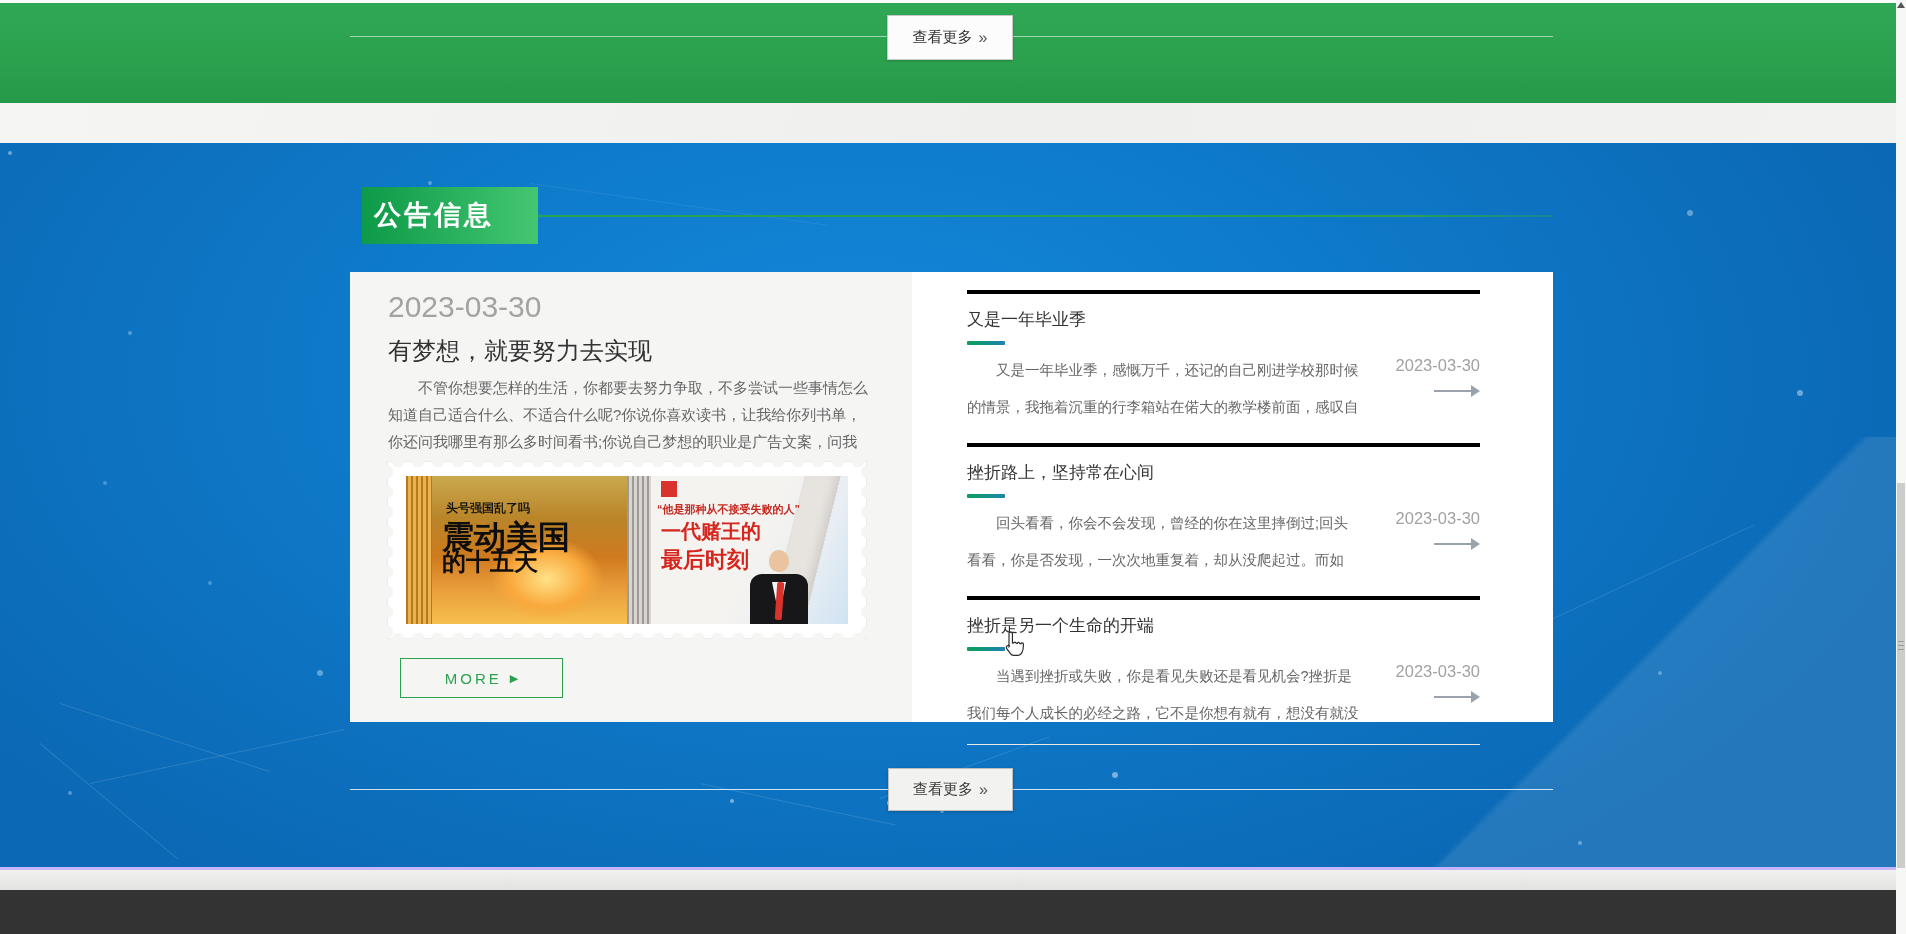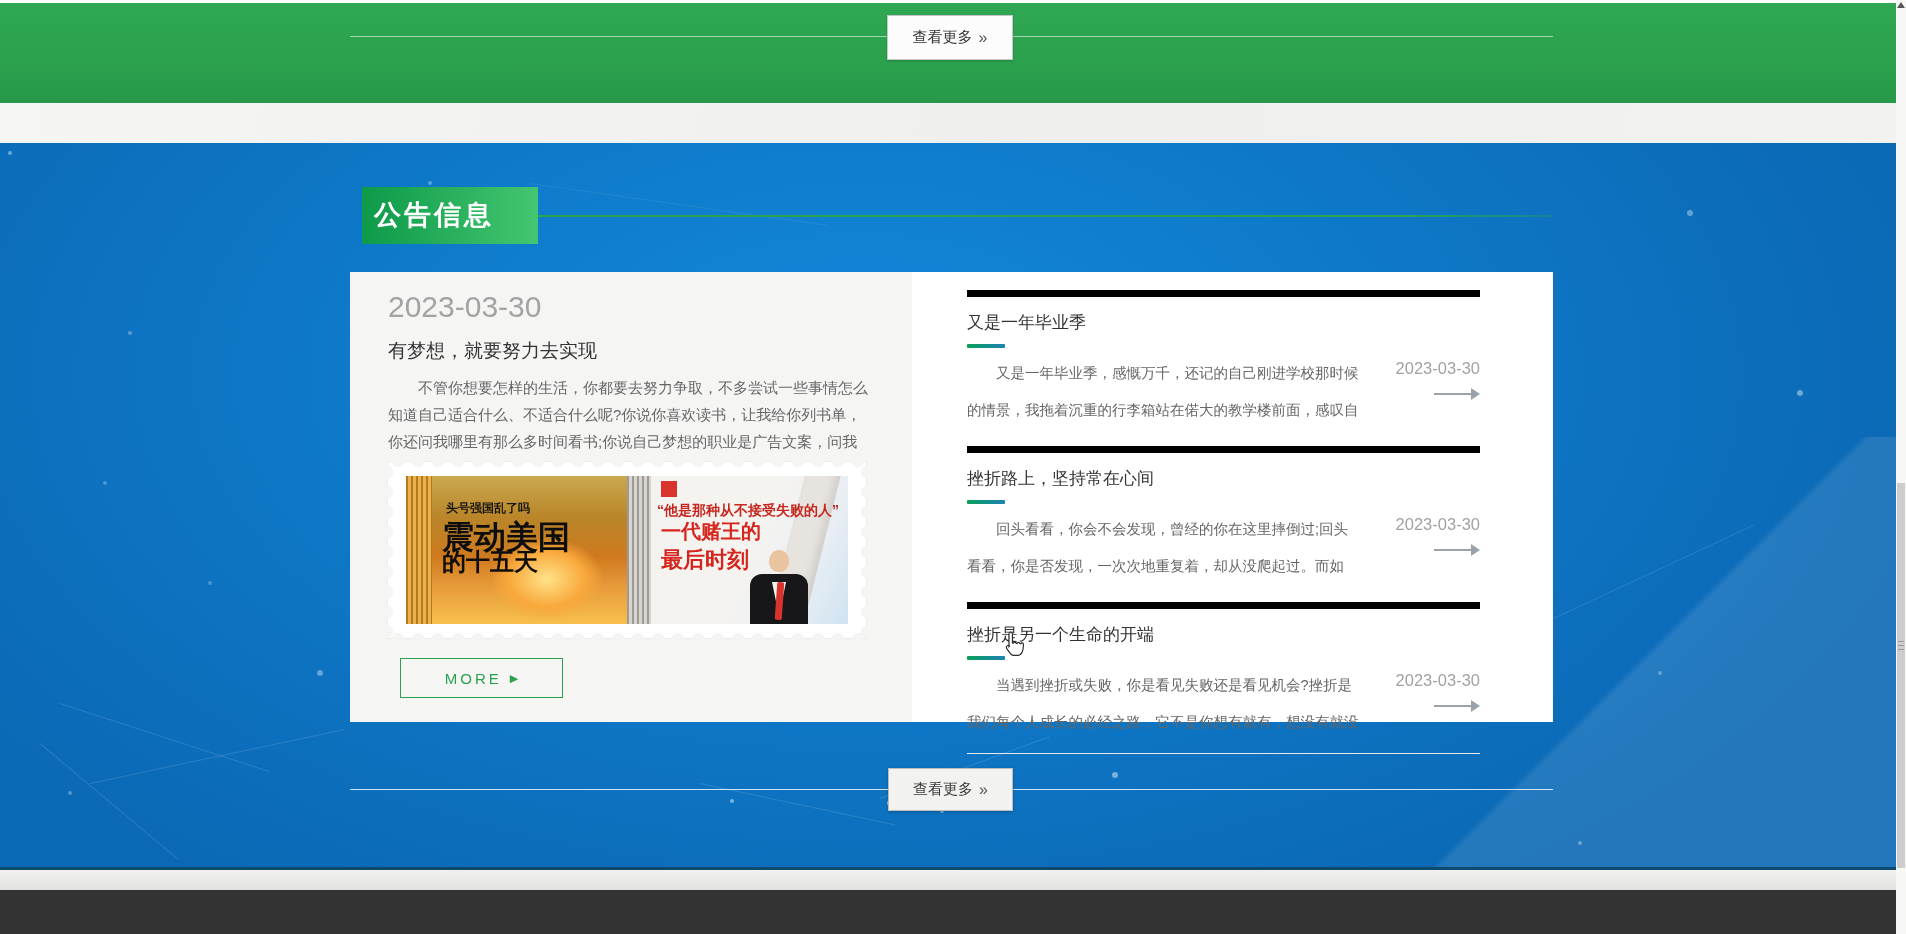--- a/index.html
+++ b/index.html
@@ -2,21 +2,21 @@
 <html><head>
 <meta charset="utf-8">
 <style>
   * { box-sizing: border-box; }
   html,body { margin:0; padding:0; }
   body {
     width:1906px; height:934px; overflow:hidden;
     font-family:"Liberation Sans","DejaVu Sans",sans-serif;
     background:#fff;
   }
-  #page { position:relative; width:1906px; height:934px; background:#0c4a6e; overflow:hidden; }
+  #page { position:relative; width:1906px; height:934px; background:#c4b5fd; overflow:hidden; }
 
   
   .top-edge { position:absolute; left:0; top:0; width:1906px; height:3px; background:#fff; }
   .green-band { position:absolute; left:0; top:3px; width:1906px; height:100px;
     background:linear-gradient(180deg,#2fa854 0%,#2ba04d 60%,#27994a 100%); }
   .green-band .thru-line { position:absolute; left:350px; top:33px; width:1203px; height:1px;
     background:rgba(255,255,255,.55); }
   .btn-viewmore-top { position:absolute; left:887px; top:12px; width:126px; height:45px;
     background:#fcfcfc; border:1px solid #c8c8c8; color:#333; font-size:15px;
     display:flex; align-items:center; justify-content:center; gap:6px; cursor:pointer;
@@ -58,21 +58,21 @@
     color:#fff; font-size:27px; font-weight:bold; letter-spacing:3px;
     line-height:57px; padding-left:12px; }
   .section-rule { position:absolute; left:538px; top:72px; width:1015px; height:2px;
     background:linear-gradient(90deg,#2aa351 0%,#2aa351 85%,rgba(42,163,81,.35) 100%); }
 
   
   .card { position:absolute; left:350px; top:129px; width:1203px; height:450px; background:#fff; display:flex; }
 
   .card-left { width:562px; height:100%; background:#f5f5f4; padding:16px 42px 0 38px; }
   .featured-date { margin-top:2px; font-size:30px; line-height:34px; color:#a3a3a3; }
-  .featured-title { margin-top:14px; font-size:19px; line-height:26px; color:#333; }
+  .featured-title { margin-top:14px; font-size:24px; line-height:26px; color:#333; }
   .featured-excerpt { margin-top:10px; font-size:15px; line-height:27px; color:#666;
     text-indent:2em; max-height:81px; overflow:hidden; }
 
   
   .stamp { position:relative; margin-top:7px; width:478px; height:176px; background:#fff;
     box-shadow:0 0 0 1px #ececec; cursor:pointer; }
   .perf { position:absolute; pointer-events:none; }
   .perf-top { top:-1px; left:0; right:0; height:10px;
     background:radial-gradient(circle at 10px 0px, #f5f5f4 6px, rgba(0,0,0,0) 6.5px) 0 0 / 20px 10px repeat-x; }
   .perf-bottom { bottom:-1px; left:0; right:0; height:10px;
@@ -90,41 +90,41 @@
     background:radial-gradient(closest-side,#ffe288 0%,#f9a93c 50%,rgba(249,169,60,0) 75%); }
   .cl-tag { position:absolute; left:40px; top:24px; font-size:12px; font-weight:bold; color:#151515; z-index:2; }
   .cl-line1 { position:absolute; left:36px; top:40px; font-size:32px; font-weight:900; color:#0d0d0d; z-index:2; }
   .cl-line2 { position:absolute; left:36px; top:70px; font-size:24px; font-weight:900; color:#0d0d0d; z-index:2; }
   .cover-r { background:linear-gradient(115deg,#f5f3f0 55%,#e9eef3 78%,#cfe3f2 100%); }
   .cover-r::before { content:''; position:absolute; left:0; top:0; bottom:0; width:24px;
     background:repeating-linear-gradient(90deg,#9e9a96 0 2px,#d8d5d1 2px 5px); z-index:3; }
   .monument { position:absolute; right:28px; top:-6px; width:36px; height:120%; background:#e7e4e0;
     transform:skewX(-14deg); box-shadow:inset -5px 0 8px rgba(0,0,0,.10); }
   .cr-logo { position:absolute; left:34px; top:5px; width:16px; height:16px; background:#d8332c; z-index:2; }
-  .cr-tag { position:absolute; left:30px; top:26px; font-size:14px; font-weight:bold; color:#c5271f; z-index:2; }
+  .cr-tag { position:absolute; left:30px; top:26px; font-size:11px; font-weight:bold; color:#c5271f; z-index:2; }
   .cr-line1 { position:absolute; left:34px; top:42px; font-size:20px; font-weight:900; color:#d5251c; z-index:2; }
   .cr-line2 { position:absolute; left:34px; top:69px; font-size:22px; font-weight:900; color:#d5251c; z-index:2; }
   .figure { position:absolute; right:40px; bottom:0; width:58px; height:78px; z-index:2; }
   .figure .head { position:absolute; left:50%; top:4px; margin-left:-10px; width:20px; height:22px;
     border-radius:50% 50% 45% 45%; background:#e9c49e; }
   .figure .body { position:absolute; left:0; bottom:0; width:58px; height:50px;
     background:#17171a; border-radius:12px 12px 0 0; }
   .figure .shirt { position:absolute; left:50%; bottom:8px; margin-left:-7px; width:14px; height:34px;
     background:#f2f2f2; clip-path:polygon(0 0,100% 0,50% 100%); }
   .figure .tie { position:absolute; left:50%; bottom:4px; margin-left:-3px; width:7px; height:38px;
     background:#d8332c; border-radius:2px; transform:rotate(4deg); }
 
   .btn-more { margin-top:20px; margin-left:12px; width:163px; height:40px;
     border:1px solid #2ba14f; background:transparent; color:#2ba14f;
     font-size:15px; letter-spacing:3px; display:flex; align-items:center; justify-content:center; gap:8px; cursor:pointer; }
   .btn-more .tri { font-size:11px; letter-spacing:0; }
 
   
   .card-right { flex:1; padding:18px 73px 0 55px; }
-  .news-item { border-top:7px solid #000000; padding:14px 0 17px; cursor:pointer; }
+  .news-item { border-top:4px solid #000000; padding:14px 0 17px; cursor:pointer; }
   .news-item:last-child { border-bottom:1px solid #e9e9e9; padding-bottom:12px; }
   .news-title { font-size:17px; line-height:24px; color:#333; }
   .accent-bar { width:38px; height:4px; margin-top:9px; border-radius:1px;
     background:linear-gradient(90deg,#0aa05a 0%,#1e83b4 100%); }
   .news-row { display:flex; margin-top:7px; }
   .news-excerpt { flex:1; margin-right:28px; font-size:14.5px; line-height:37px; color:#666;
     text-indent:2em; max-height:74px; overflow:hidden; }
   .news-meta { width:90px; text-align:right; padding-top:4px; }
   .news-date { font-size:16.5px; color:#a2a2a2; }
   .arrow { position:relative; display:inline-block; width:46px; height:12px; margin-top:10px; }

